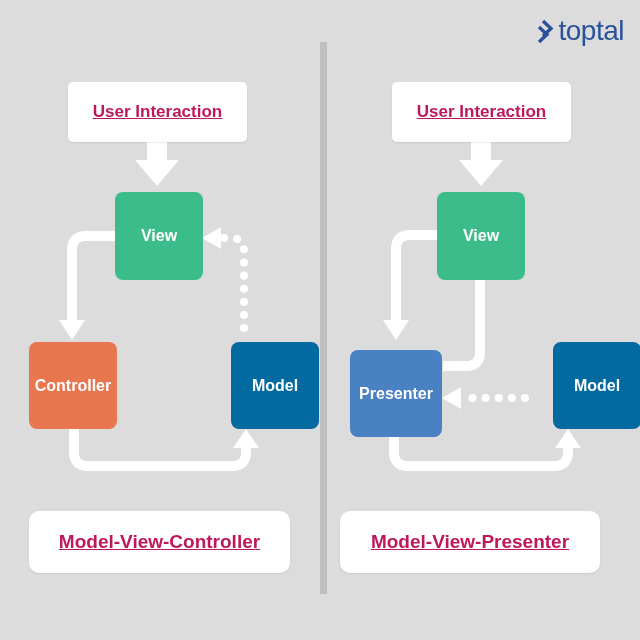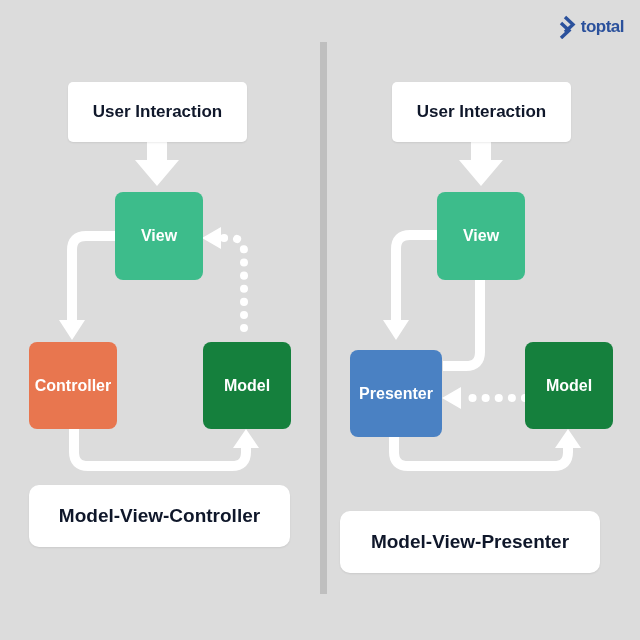--- a/index.html
+++ b/index.html
@@ -15,48 +15,49 @@
     position:absolute; left:320px; top:42px;
     width:7px; height:552px;
     background:#bfbfbf; z-index:0;
   }
   .logo {
     position:absolute; right:16px; top:15px;
     display:flex; align-items:center; gap:3px;
     z-index:3; color:#2b519c;
   }
   .logo .wordmark {
-    font-size:17px; font-weight:bold; letter-spacing:-0.5px;
+    font-size:28px; font-weight:normal; letter-spacing:-0.5px;
   }
   .card {
     position:absolute; z-index:2;
-    background:#ffffff; color:#0f172a;
+    background:#ffffff; color:#be185d;
     display:flex; align-items:center; justify-content:center;
     font-weight:bold;
     box-shadow:0 1px 2px rgba(0,0,0,0.08);
+    text-decoration:underline;
   }
   .ui-card { width:179px; height:60px; border-radius:5px; font-size:17px; }
   .caption-card { width:261px; height:62px; border-radius:10px; font-size:19px; }
   .node {
     position:absolute; z-index:2;
     border-radius:8px; color:#ffffff;
     display:flex; align-items:center; justify-content:center;
     font-weight:bold; font-size:16px;
   }
   .green  { background:#3dbc8b; }
   .orange { background:#e8764f; }
-  .yellow { background:#15803d; }
+  .yellow { background:#0369a1;margin-left:28px; }
   .blue   { background:#4a81c3; }
 
   
   .pos-ui-left       { left:68px;  top:82px;  }
   .pos-view-left     { left:115px; top:192px; width:88px; height:88px; }
   .pos-controller    { left:29px;  top:342px; width:88px; height:87px; }
   .pos-model-left    { left:203px; top:342px; width:88px; height:87px; }
-  .pos-caption-left  { left:29px;  top:485px;text-align:center; }
+  .pos-caption-left  { left:29px;  top:511px;text-align:center; }
   
   .pos-ui-right      { left:392px; top:82px;  }
   .pos-view-right    { left:437px; top:192px; width:88px; height:88px; }
   .pos-presenter     { left:350px; top:350px; width:92px; height:87px; }
   .pos-model-right   { left:525px; top:342px; width:88px; height:87px; }
   .pos-caption-right { left:340px; top:511px; width:260px; }
 
   .conn { stroke:#ffffff; stroke-width:10; fill:none; }
   .conn-dotted { stroke:#ffffff; stroke-width:8; fill:none;
                  stroke-linecap:round; stroke-dasharray:0.1 13; }

